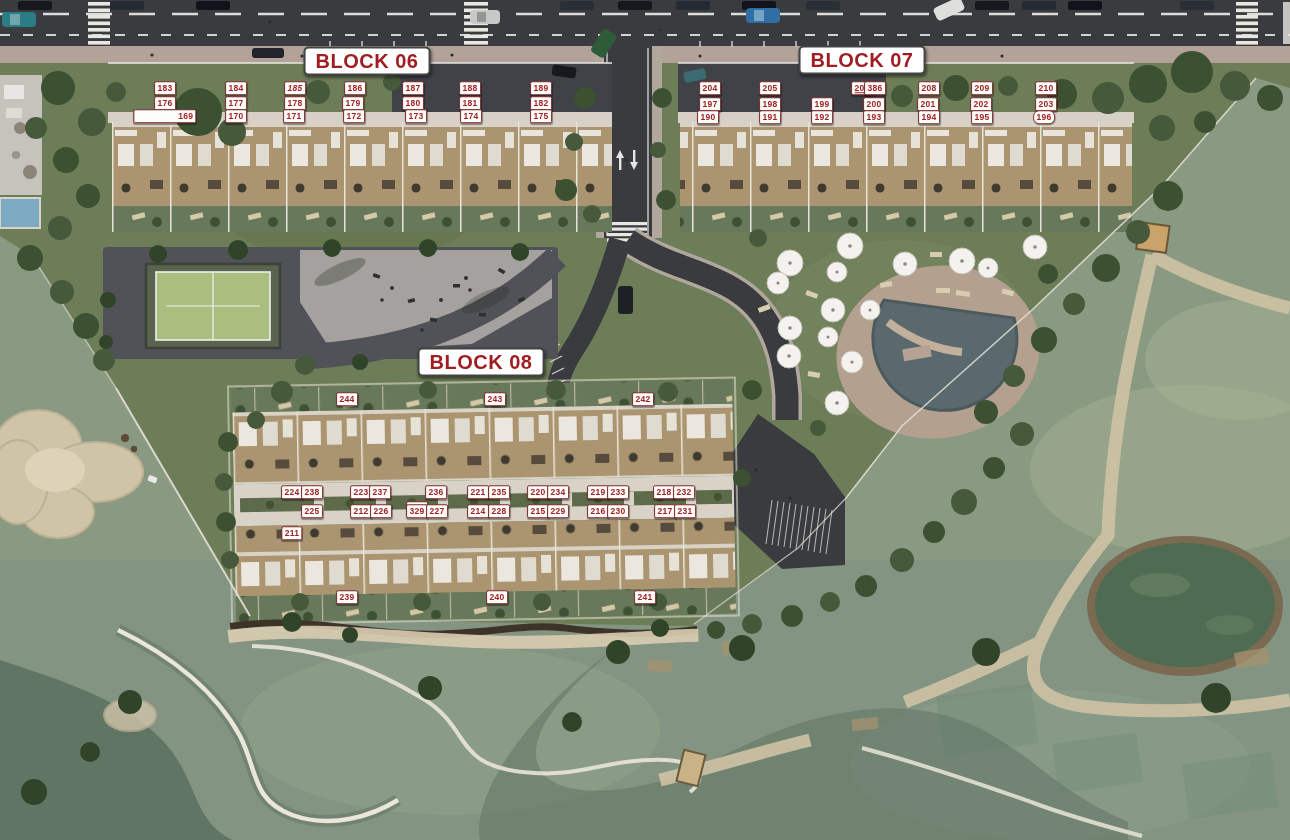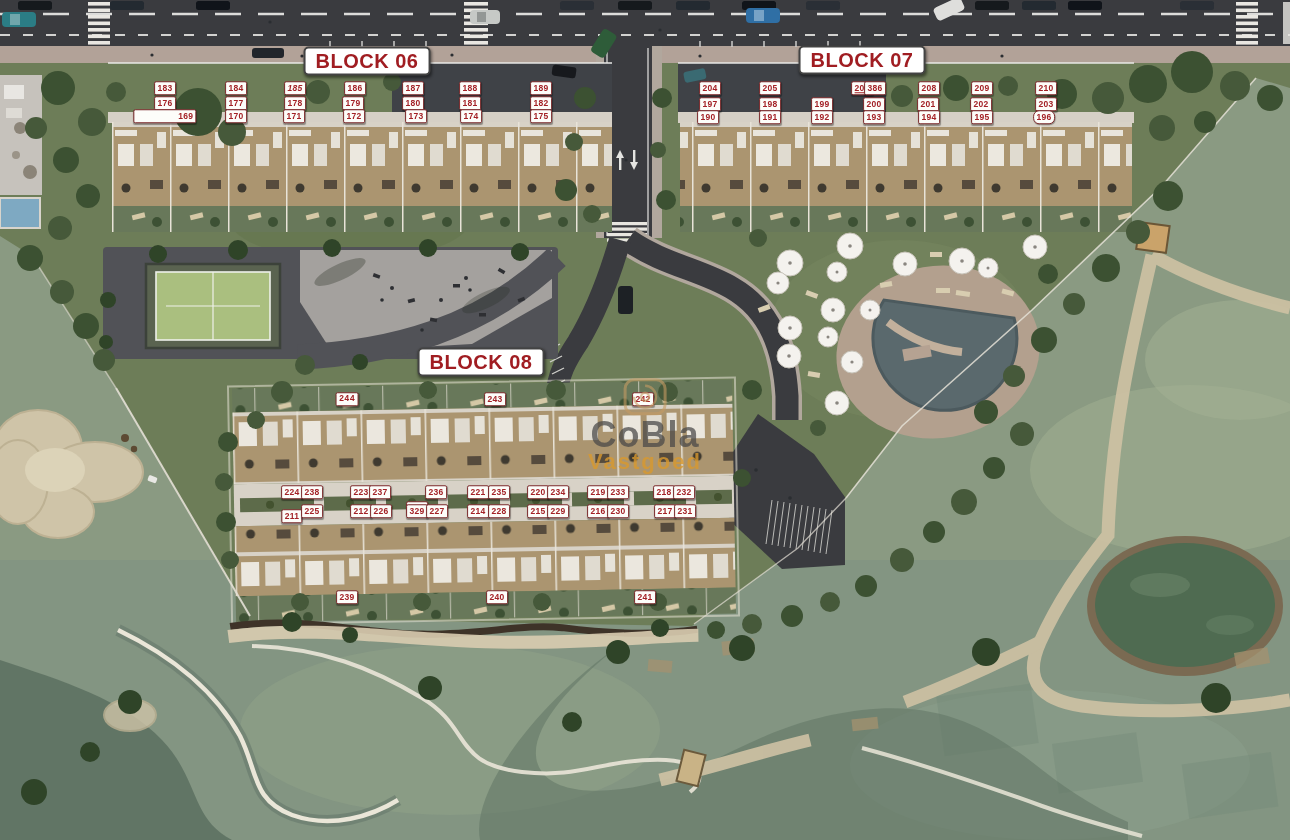--- a/index.html
+++ b/index.html
@@ -545,59 +545,50 @@
       <div class="unit-label" style="left: 981px; top: 104px;">202</div>
       <div class="unit-label" style="left: 1046px; top: 104px;">203</div>
       <div class="unit-label" style="left: 708px; top: 117px;">190</div>
       <div class="unit-label" style="left: 770px; top: 117px;">191</div>
       <div class="unit-label" style="left: 822px; top: 117px;">192</div>
       <div class="unit-label" style="left: 874px; top: 117px;">193</div>
       <div class="unit-label" style="left: 929px; top: 117px;">194</div>
       <div class="unit-label" style="left: 982px; top: 117px;">195</div>
       <div class="unit-label" style="left: 1044px; top: 117px; border-radius: 6px;">196</div>
       <div class="block-title" style="left: 481px; top: 362px;">BLOCK 08</div>
-      <div class="unit-label" style="left: 347px; top: 399px; font-family: Liberation Mono, monospace;">244</div>
+      <div class="unit-label" style="left: 347px; top: 399px;">244</div>
       <div class="unit-label" style="left: 495px; top: 399px;">243</div>
       <div class="unit-label" style="left: 643px; top: 399px;">242</div>
       <div class="unit-label" style="left: 292px; top: 492px;">224</div>
       <div class="unit-label" style="left: 312px; top: 492px;">238</div>
       <div class="unit-label" style="left: 361px; top: 492px;">223</div>
       <div class="unit-label" style="left: 380px; top: 492px;">237</div>
       <div class="unit-label" style="left: 417px; top: 492px; margin-top: 16px;">222</div>
       <div class="unit-label" style="left: 436px; top: 492px;">236</div>
       <div class="unit-label" style="left: 478px; top: 492px;">221</div>
       <div class="unit-label" style="left: 499px; top: 492px;">235</div>
       <div class="unit-label" style="left: 538px; top: 492px;">220</div>
       <div class="unit-label" style="left: 558px; top: 492px;">234</div>
       <div class="unit-label" style="left: 598px; top: 492px;">219</div>
       <div class="unit-label" style="left: 618px; top: 492px;">233</div>
       <div class="unit-label" style="left: 664px; top: 492px;">218</div>
       <div class="unit-label" style="left: 684px; top: 492px;">232</div>
-      <div class="unit-label" style="left: 292px; top: 516px; text-align: center;">211</div>
+      <div class="unit-label" style="left: 292px; top: 533px; text-align: center;">211</div>
       <div class="unit-label" style="left: 312px; top: 511px;">225</div>
       <div class="unit-label" style="left: 361px; top: 511px;">212</div>
       <div class="unit-label" style="left: 381px; top: 511px;">226</div>
       <div class="unit-label" style="left: 417px; top: 511px;">329</div>
       <div class="unit-label" style="left: 437px; top: 511px;">227</div>
       <div class="unit-label" style="left: 478px; top: 511px;">214</div>
       <div class="unit-label" style="left: 499px; top: 511px;">228</div>
       <div class="unit-label" style="left: 538px; top: 511px;">215</div>
       <div class="unit-label" style="left: 558px; top: 511px;">229</div>
       <div class="unit-label" style="left: 598px; top: 511px;">216</div>
       <div class="unit-label" style="left: 618px; top: 511px;">230</div>
       <div class="unit-label" style="left: 665px; top: 511px;">217</div>
       <div class="unit-label" style="left: 685px; top: 511px;">231</div>
       <div class="unit-label" style="left: 347px; top: 597px;">239</div>
       <div class="unit-label" style="left: 497px; top: 597px;">240</div>
       <div class="unit-label" style="left: 645px; top: 597px;">241</div>
     </div>
 
-<div class="watermark">
-  <svg class="logo" width="46" height="40" viewBox="0 0 46 40">
-    <rect x="3" y="3" width="40" height="34" rx="9" fill="none" stroke="#c59b63" stroke-width="3" opacity=".8"></rect>
-    <circle cx="23" cy="20" r="4" fill="none" stroke="#c59b63" stroke-width="2.4" opacity=".8"></circle>
-    <path d="M23,9 A11,11 0 1,1 12,20" fill="none" stroke="#c59b63" stroke-width="2.4" opacity=".8"></path>
-  </svg>
-  <div class="brand">CoBla</div>
-  <div class="subtitle">Vastgoed</div>
+
 </div>
 
-</div>
-
 </body></html>

